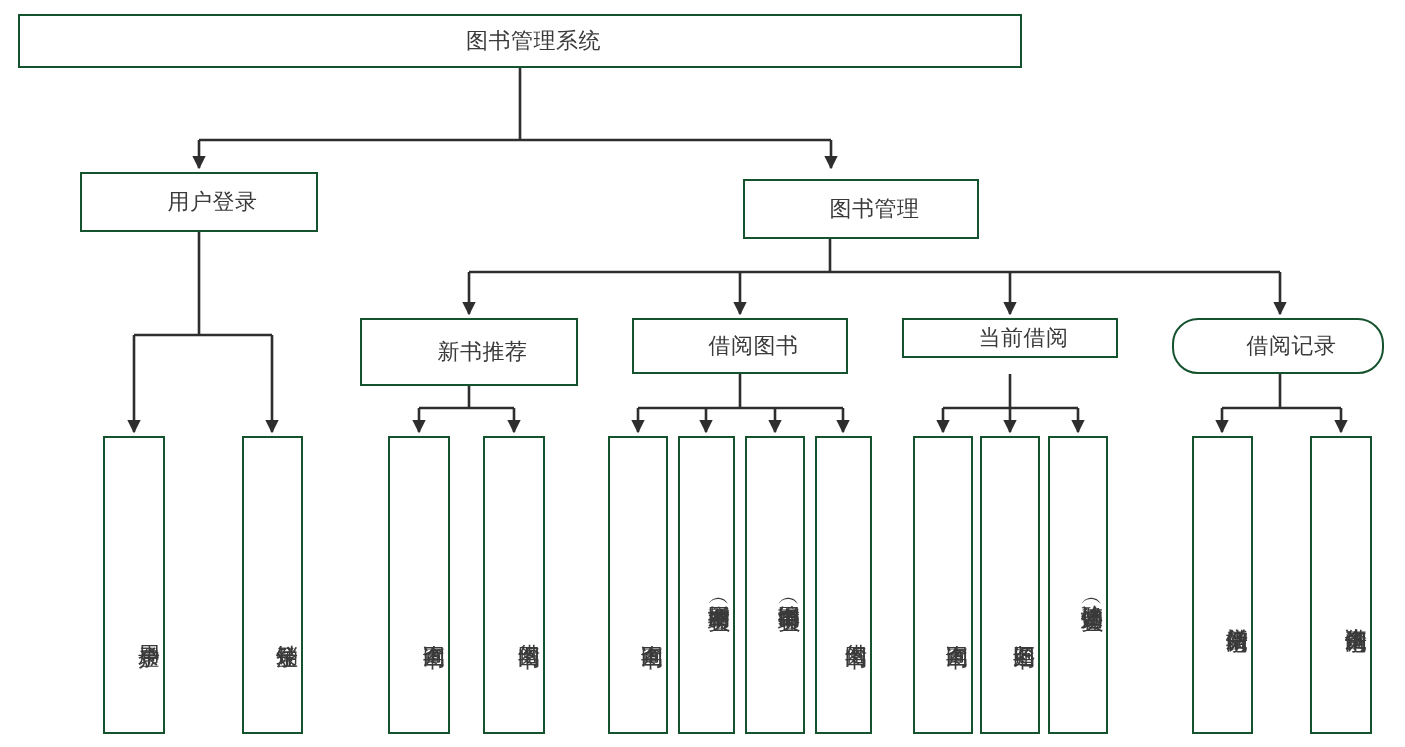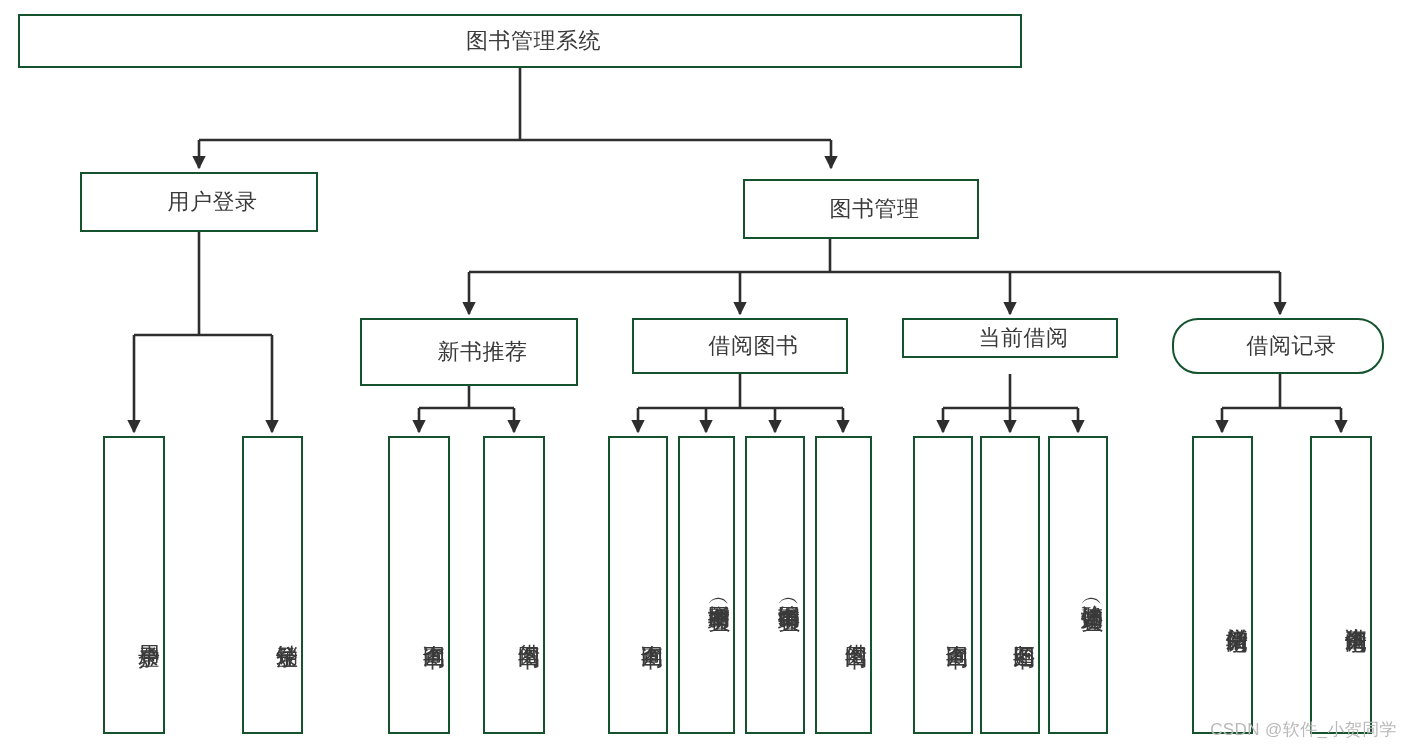--- a/index.html
+++ b/index.html
@@ -176,14 +176,13 @@
         <span>确认归还（管理员）</span>
       </div>
       <div class="node node-v pad-mid" style="left: 1192px; top: 436px; width: 61px; height: 298px;">
         <span>新增借阅记录</span>
       </div>
       <div class="node node-v pad-mid" style="left: 1310px; top: 436px; width: 62px; height: 298px;">
         <span>查询借阅记录</span>
       </div>
     </div>
 
-  <div class="watermark">CSDN @软件_小贺同学</div>
 </div>
 
 </body></html>

